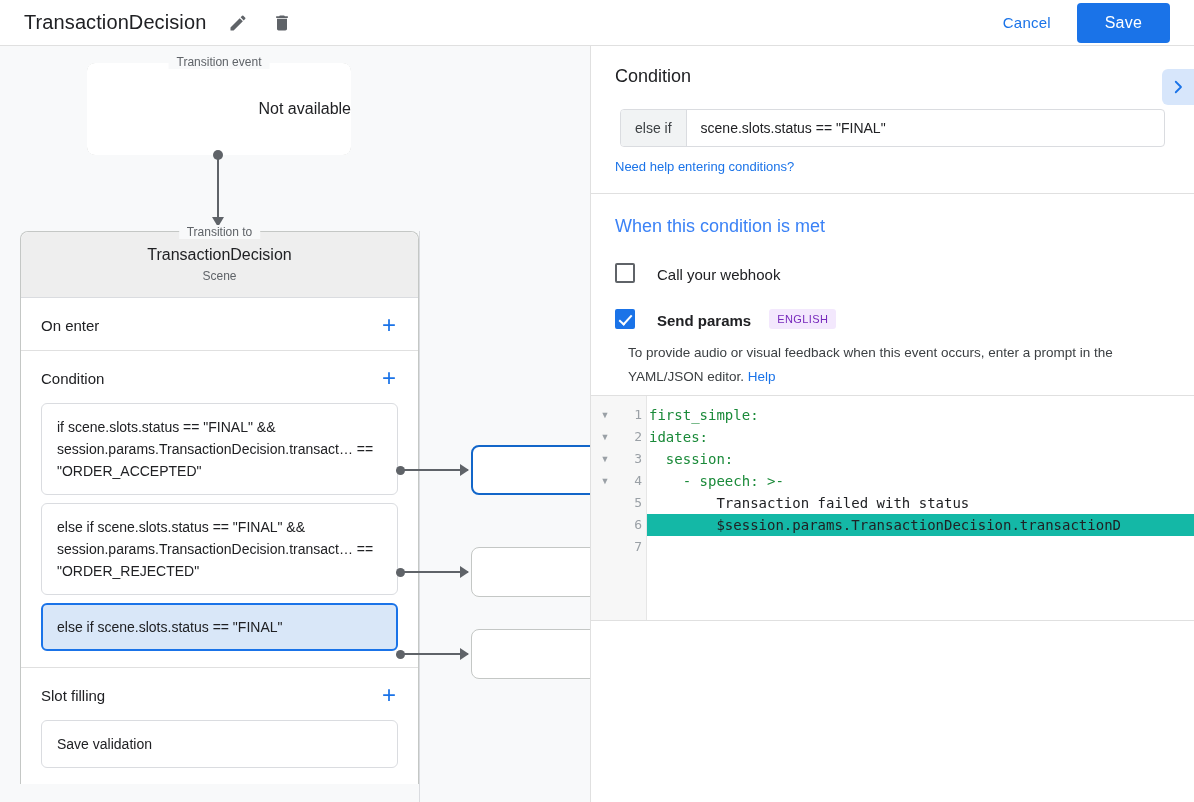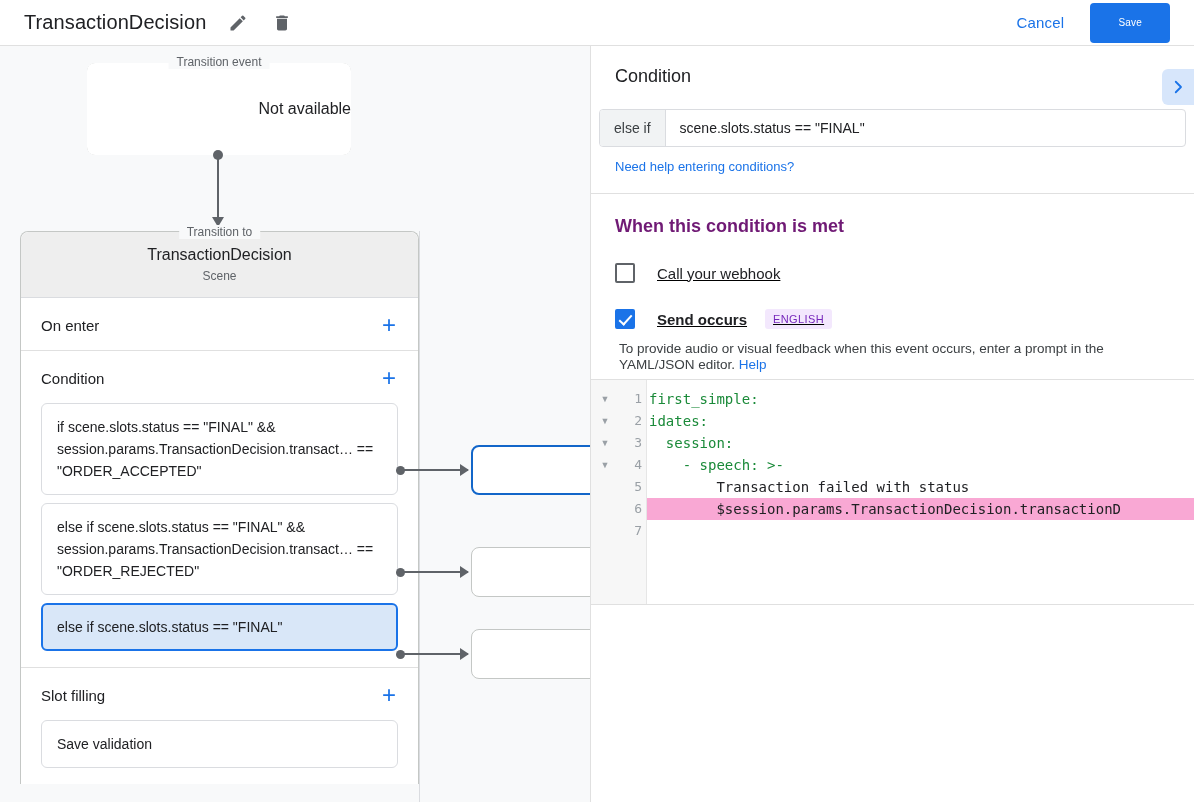--- a/index.html
+++ b/index.html
@@ -29,21 +29,21 @@
   }
   .icon-btn svg { display: block; }
   .topbar-spacer { flex: 1; }
   .btn-cancel {
     color: #1a73e8; font-size: 15px; background: none; border: none;
     padding: 8px 14px; cursor: pointer; letter-spacing: .2px;
     font-family: inherit;
   }
   .btn-save {
     background: #1a73e8; color: #ffffff; border: none; border-radius: 4px;
-    font-size: 10px; padding: 0 28px; height: 40px; margin-left: 12px;
+    font-size: 16px; padding: 0 28px; height: 40px; margin-left: 12px;
     margin-right: 24px; cursor: pointer; letter-spacing: .2px;
     font-family: inherit;
   }
 
   
   .canvas {
     position: absolute; left: 0; top: 46px; width: 590px; height: 756px;
     background: #f8f9fa; overflow: hidden;
   }
 
@@ -153,58 +153,58 @@
   }
   .rp-sec1 { padding: 20px 0 18px 0; border-bottom: 1px solid #e0e0e0; position: relative; }
   .rp-h { font-size: 18px; color: #202124; margin: 0 0 22px 24px; font-weight: 400; }
   .chev-btn {
     position: absolute; right: 0px; top: 23px; width: 32px; height: 36px;
     background: #d7e6fb; border-radius: 6px 0 0 6px;
     display: flex; align-items: center; justify-content: center;
     cursor: pointer; color: #1a73e8;
   }
   .cond-input-row {
-    display: flex; margin: 0 8px; border: 1px solid #dadce0; border-radius: 4px;
+    display: flex; margin: 0 29px; border: 1px solid #dadce0; border-radius: 4px;
     height: 38px; overflow: hidden; background: #fff; justify-content: center;
   }
   .cond-prefix {
     background: #f1f3f4; border-right: 1px solid #dadce0; display: flex;
     align-items: center; padding: 0 14px; font-size: 14px; color: #3c4043;
     white-space: nowrap;
   }
   .cond-value {
     flex: 1; border: none; outline: none; padding: 0 14px; font-size: 14px;
     color: #202124; font-family: inherit; background: transparent;
   }
   .helplink {
     display: inline-block; margin: 12px 0 0 24px; font-size: 13px;
     color: #1a73e8; text-decoration: none; cursor: pointer;
   }
 
   .rp-sec2 { padding: 22px 24px 0 24px; }
-  .rp-h2 { font-size: 18px; color: #701a75; margin: 0 0 26px 0; font-weight: 700; }
-  .chk-row { display: flex; align-items: center; margin-bottom: 26px; text-decoration: underline; }
+  .rp-h2 { font-size: 18px; color: #3b82f6; margin: 0 0 26px 0; font-weight: 400; }
+  .chk-row { display: flex; align-items: flex-end; margin-bottom: 26px; }
   .chkbox {
     width: 20px; height: 20px; border: 2px solid #5f6368; border-radius: 2px;
     background: #fff; cursor: pointer; flex: none;
   }
   .chkbox.on {
     background: #1a73e8; border-color: #1a73e8; position: relative;
   }
   .chkbox.on::after {
     content: ""; position: absolute; left: 5px; top: 1px; width: 5px; height: 11px;
     border: solid #fff; border-width: 0 2px 2px 0; transform: rotate(42deg);
   }
   .chk-label { font-size: 15px; color: #202124; margin-left: 22px; }
   .chk-label.bold { font-weight: bold; }
   .lang-badge {
     margin-left: 18px; background: #f3e8fd; color: #7627bb; font-size: 11px;
     padding: 4px 8px; border-radius: 3px; letter-spacing: .4px;
   }
-  .desc { font-size: 13.5px; color: #3c4043; line-height: 16px; margin: -14px 0 0 4px; }
+  .desc { font-size: 13.5px; color: #3c4043; line-height: 24px; margin: -14px 0 0 13px; }
   .desc a { color: #1a73e8; text-decoration: none; }
 
   .tabs { display: flex; margin: 20px 0 0 0; }
   .tab {
     font-size: 14px; color: #5f6368; padding: 10px 30px; cursor: pointer;
     border-radius: 4px 4px 0 0; letter-spacing: .3px;
   }
   .tab.active { color: #1a73e8; background: #e8f0fe; }
 
   .editor {
@@ -226,21 +226,21 @@
   .ed-gutter div {
     height: 22px; line-height: 22px; color: #9aa0a6;
     font-family: "DejaVu Sans Mono", monospace; font-size: 13px;
   }
   .ed-code { flex: 1; padding-top: 8px; overflow: hidden; position: relative; }
   .ed-line {
     height: 22px; line-height: 22px; white-space: pre;
     font-family: "DejaVu Sans Mono", monospace; font-size: 14px; color: #202124;
     padding-left: 2px;
   }
-  .ed-line.hl { background: #f9a8d4; }
+  .ed-line.hl { background: #14b8a6; }
   .tok-key { color: #1a8a39; }
   .tok-plain { color: #202124; }
 </style>
 </head>
 <body>
 
 <div id="app">
 
   <div class="topbar">
     <div class="topbar-title">TransactionDecision</div>
@@ -370,21 +370,21 @@
     <div class="rp-sec2">
       <div class="rp-h2">When this condition is met</div>
 
       <div class="chk-row">
         <div class="chkbox"></div>
         <span class="chk-label">Call your webhook</span>
       </div>
 
       <div class="chk-row">
         <div class="chkbox on"></div>
-        <span class="chk-label bold">Send occurs</span>
+        <span class="chk-label bold">Send params</span>
         <span class="lang-badge">ENGLISH</span>
       </div>
 
       <p class="desc"><span>To provide audio or visual feedback when this event occurs, enter a prompt in the YAML/JSON editor. </span><a>Help</a></p>
 
     </div>
 
     <div class="editor">
       <div class="ed-fold">
         <div>▼</div>

